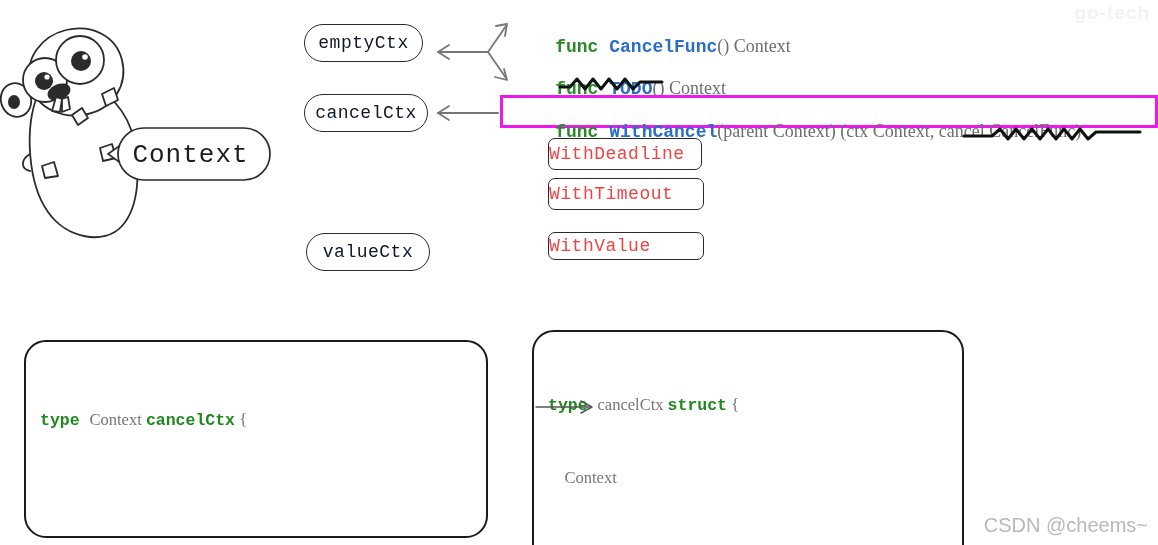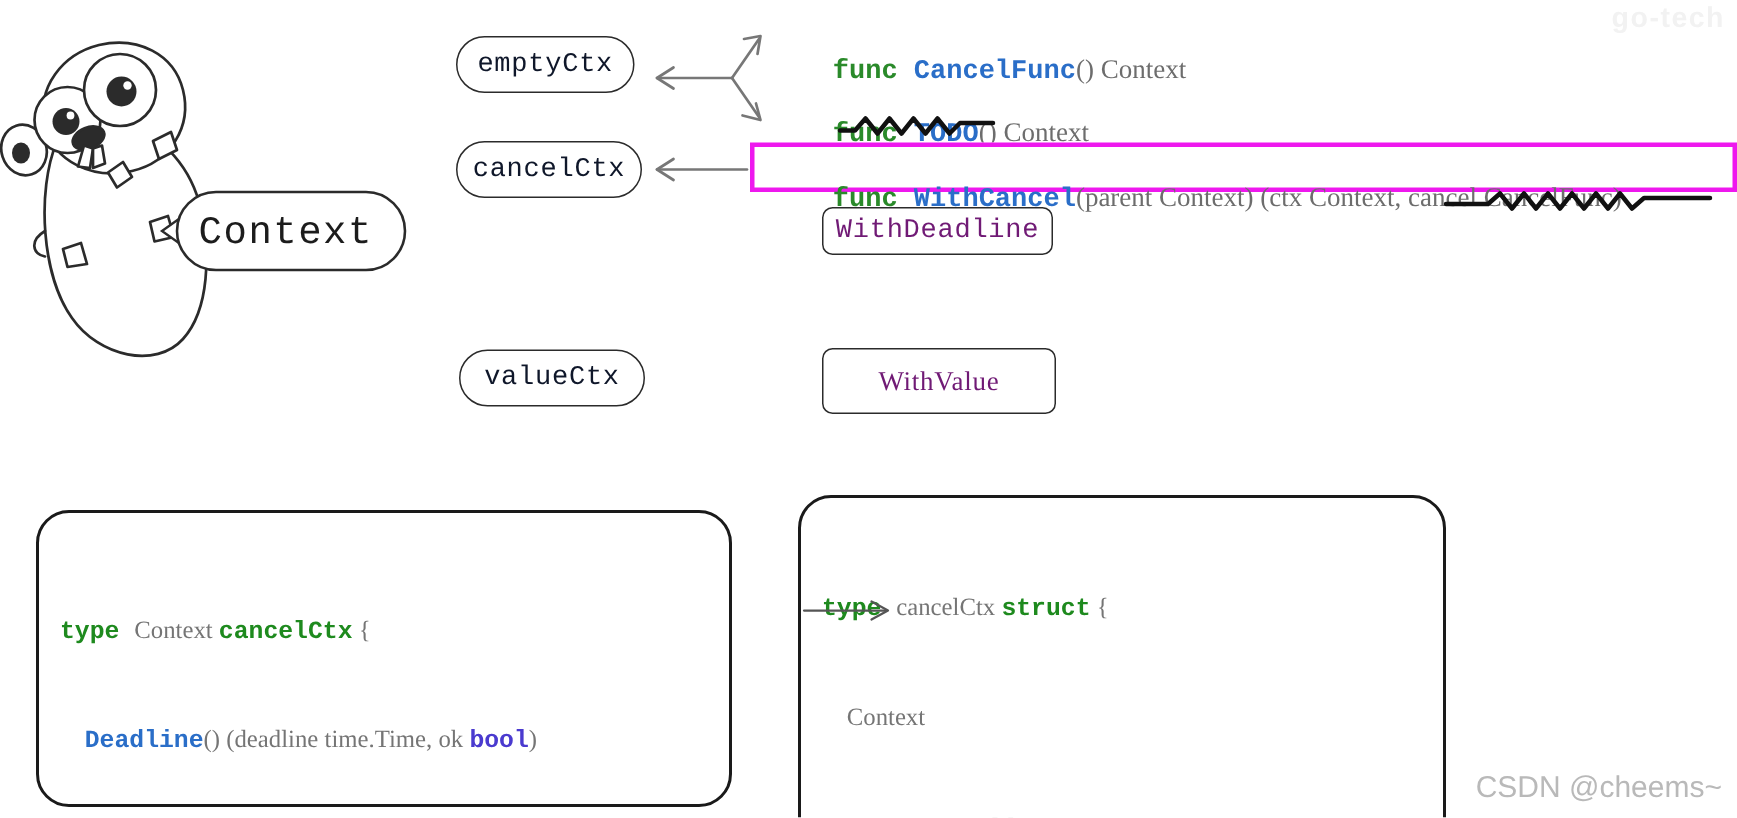--- a/index.html
+++ b/index.html
@@ -56,25 +56,25 @@
     font-family: Liberation Mono, monospace;
   }
 
   
   .rbox {
     box-sizing: border-box;
     border: 1.6px solid #2b2b2b;
     border-radius: 7px;
     background: #ffffff;
     text-align: center;
-    color: #701a75;
+    color: #ef4444;
     font-size: 18px;
     display: flex;
     align-items: center;
-    justify-content: center;
+    justify-content: flex-start;
     letter-spacing: .5px;
   }
 
   
   .sig {
     font-size: 18px;
     white-space: pre;
     color: #6d6d6d;
     letter-spacing: 0px;
   }
@@ -239,29 +239,31 @@
   </div>
 
   <svg class="abs squiggle" style="left:962px; top:126px;" width="190" height="16" xmlns="http://www.w3.org/2000/svg">
     <path d="M2 10 L30 10 L38 3 L46 13 L54 3 L62 13 L70 3 L78 13 L86 3 L94 13 L102 3 L110 13 L118 3 L126 13 L134 6 L178 6" fill="none" stroke="#111111" stroke-width="3" stroke-linejoin="round" stroke-linecap="round"></path>
   </svg>
 
   <div class="abs rbox mono" style="left:548px; top:138px; width:154px; height:32px;">
     <span>WithDeadline</span>
   </div>
 
-
-  <div class="abs rbox mono" style="left:548px; top:232px; width:156px; height:44px;font-family:Liberation Serif, serif;">
+  <div class="abs rbox mono" style="left:548px; top:178px; width:156px; height:32px;">
+    <span>WithTimeout</span>
+  </div>
+
+  <div class="abs rbox mono" style="left:548px; top:232px; width:156px; height:28px;">
     <span>WithValue</span>
   </div>
 
   <div class="abs codebox" style="left:24px; top:340px; width:464px; height:198px;">
     <div class="code mono" style="position:absolute; left:14px; top:18px;">
       <div><span class="kw">type </span><span class="pl">Context </span><span class="kw">cancelCtx</span><span class="pl"> {</span></div>
-      <div><span class="pl">    </span><span class="fn">Deadline</span><span class="pl">() (deadline time.Time, ok </span><span class="ty">bool</span><span class="pl">)</span></div>
       
       
       
       
     </div>
   </div>
 
   <div class="abs codebox" style="left:532px; top:330px; width:432px; height:238px;">
     <div class="code mono" style="position:absolute; left:14px; top:13px;">
       <div><span class="kw">type </span><span class="pl">cancelCtx </span><span class="kw">struct</span><span class="pl"> {</span></div>

